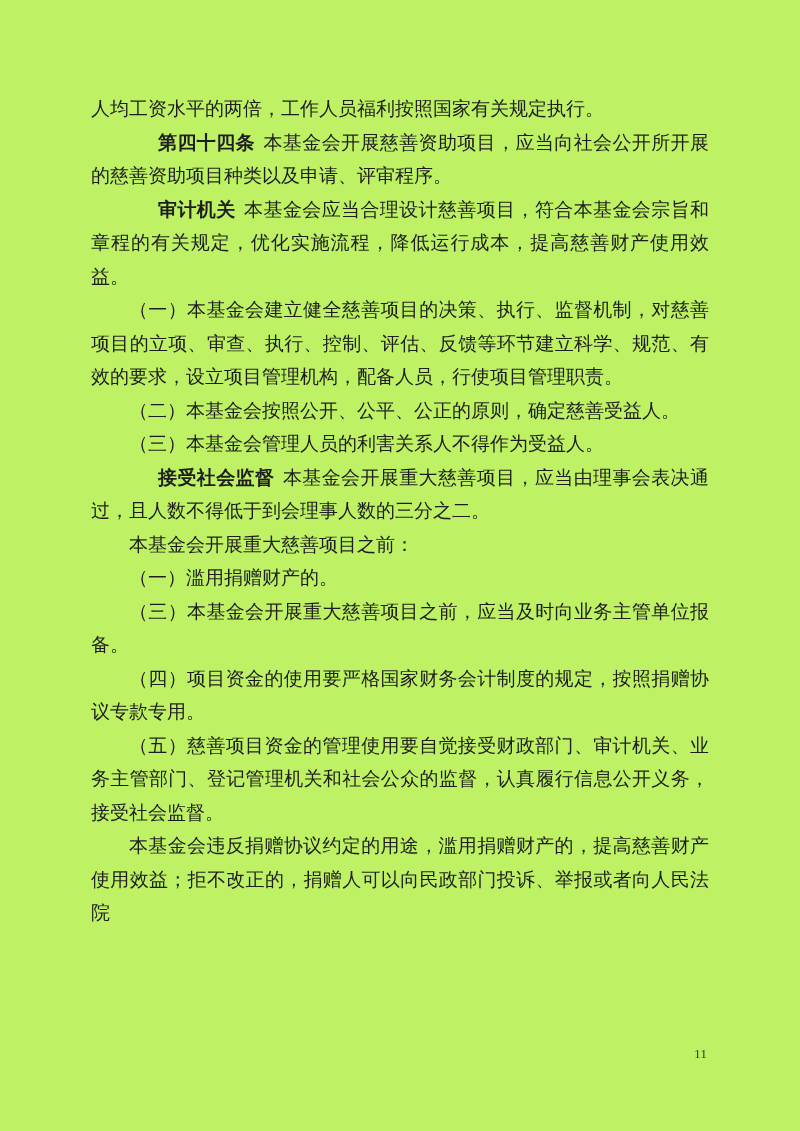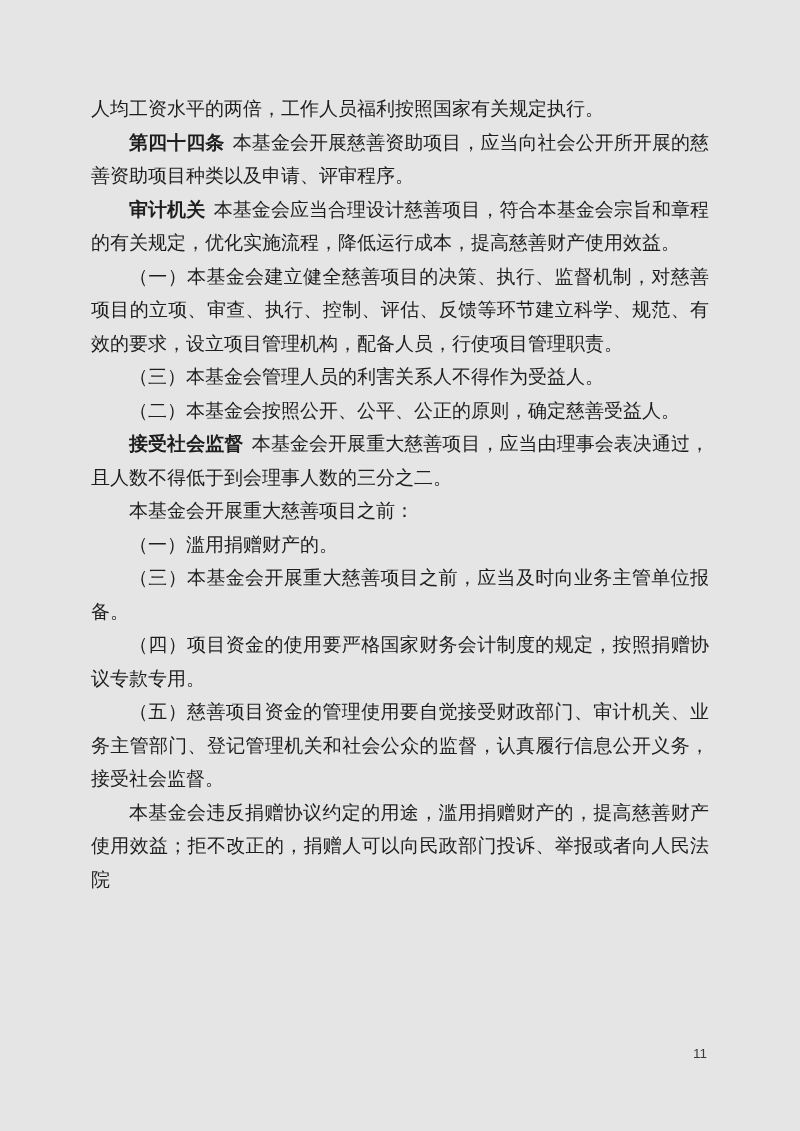--- a/index.html
+++ b/index.html
@@ -12,21 +12,21 @@
     height: 1131px;
     position: relative;
     overflow: hidden;
     font-family: "Liberation Serif", "DejaVu Serif", serif;
   }
   .page {
     position: absolute;
     left: 0; top: 0;
     width: 800px;
     height: 1131px;
-    background: #e5e5e5;
+    background: #bef264;
   }
   .content {
     position: absolute;
     left: 91px;
     right: 91px;
     top: 92px;
   }
   .content p {
     margin: 0;
     padding: 0;
@@ -38,49 +38,50 @@
     text-indent: 2em;
     word-break: break-all;
     overflow-wrap: anywhere;
   }
   .content p.no-indent {
     text-indent: 0;
   }
   .content p .lead {
     font-weight: bold;
     margin-right: 0.45em;
+    margin-left: 29px;
   }
   .footer {
     position: absolute;
     left: 91px;
     right: 93px;
     top: 1046px;
     text-align: right;
     font-size: 13.5px;
     color: #3a3a3a;
-    font-family: Liberation Sans, sans-serif;
+    font-family: Liberation Serif, serif;
   }
 </style>
 </head>
 <body>
 
 <div class="page">
 
   <div class="content" id="content">
     <p class="no-indent"><span class="body-text">人均工资水平的两倍，工作人员福利按照国家有关规定执行。</span></p>
 
     <p><span class="lead">第四十四条</span><span class="body-text">本基金会开展慈善资助项目，应当向社会公开所开展的慈善资助项目种类以及申请、评审程序。</span></p>
 
     <p><span class="lead">审计机关</span><span class="body-text">本基金会应当合理设计慈善项目，符合本基金会宗旨和章程的有关规定，优化实施流程，降低运行成本，提高慈善财产使用效益。</span></p>
 
     <p><span class="body-text">（一）本基金会建立健全慈善项目的决策、执行、监督机制，对慈善项目的立项、审查、执行、控制、评估、反馈等环节建立科学、规范、有效的要求，设立项目管理机构，配备人员，行使项目管理职责。</span></p>
 
+    <p><span class="body-text">（二）本基金会按照公开、公平、公正的原则，确定慈善受益人。</span></p>
+
     <p><span class="body-text">（三）本基金会管理人员的利害关系人不得作为受益人。</span></p>
-
-    <p><span class="body-text">（二）本基金会按照公开、公平、公正的原则，确定慈善受益人。</span></p>
 
     <p><span class="lead">接受社会监督</span><span class="body-text">本基金会开展重大慈善项目，应当由理事会表决通过，且人数不得低于到会理事人数的三分之二。</span></p>
 
     <p><span class="body-text">本基金会开展重大慈善项目之前：</span></p>
 
     <p><span class="body-text">（一）滥用捐赠财产的。</span></p>
 
 
     <p><span class="body-text">（三）本基金会开展重大慈善项目之前，应当及时向业务主管单位报备。</span></p>
 

